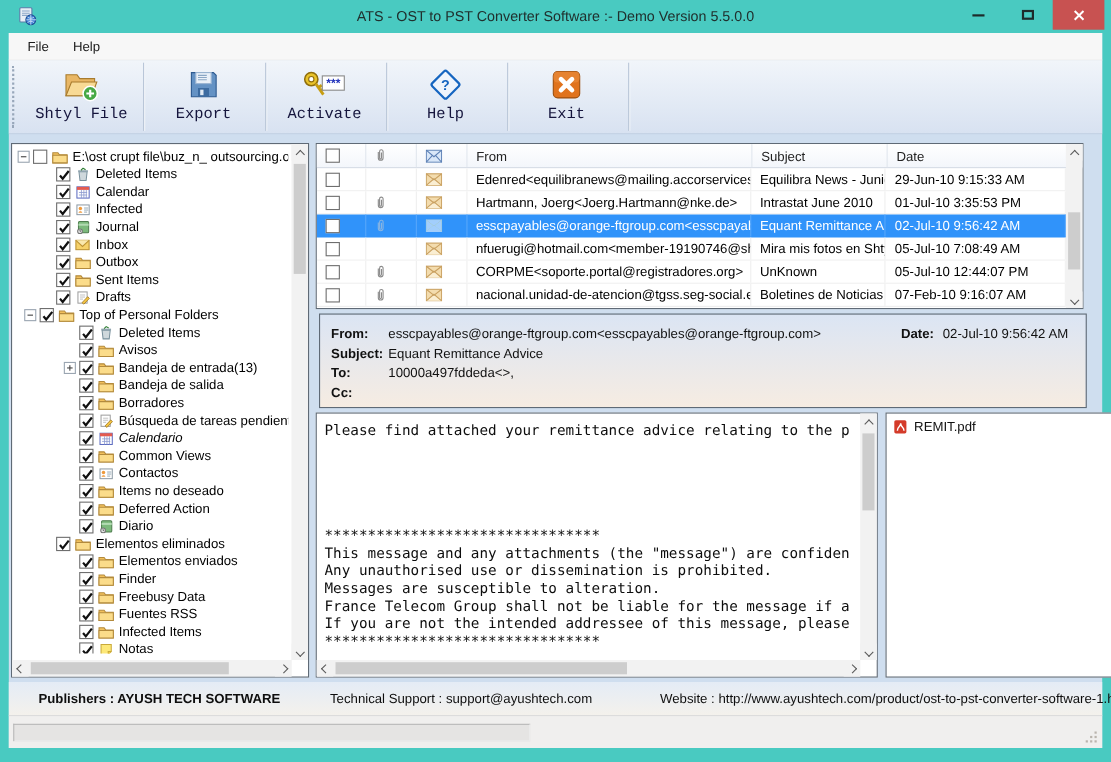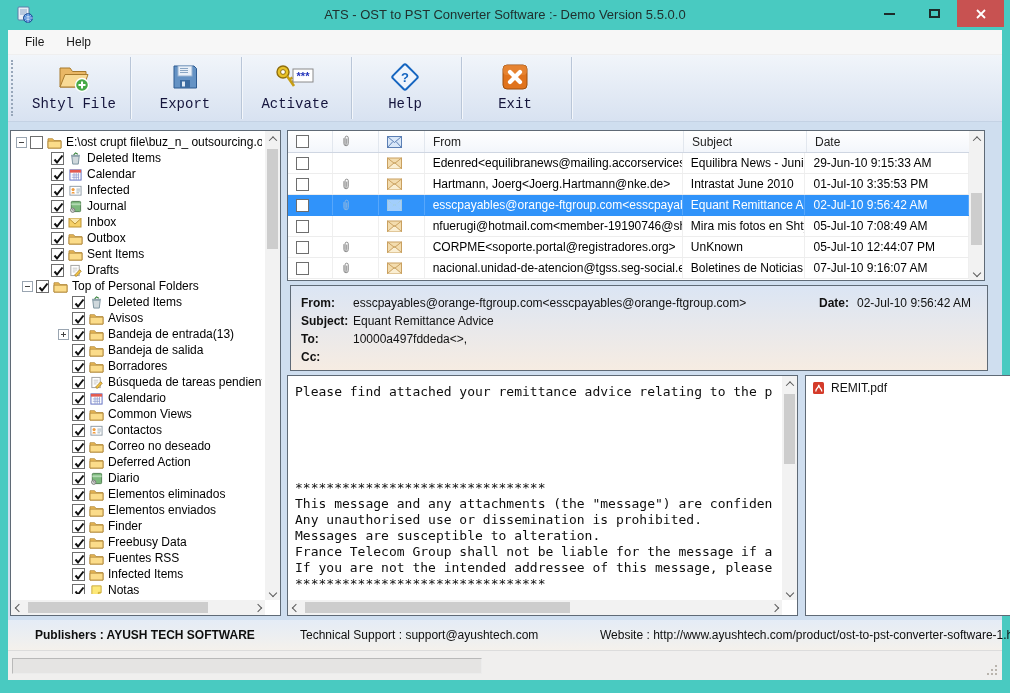--- a/index.html
+++ b/index.html
@@ -472,21 +472,21 @@
             <span style="display: inline-flex; align-items: center;">
               <svg width="13" height="13" viewBox="0 0 14 14">
                 <rect x="2" y="1.5" width="9" height="11" fill="#fff" stroke="#9e9e9e"></rect>
                 <path d="M4 4.5h5M4 6.5h5M4 8.5h3" stroke="#bdbdbd" stroke-width=".9"></path>
                 <path d="M6 12 L11.5 6.2 L13.2 7.8 L7.8 13.5z" fill="#f5c542" stroke="#a1781f" stroke-width=".8"></path>
               </svg>
             </span>
           </span>
           <span class="tree-label">Búsqueda de tareas pendientes</span>
         </div>
-        <div class="tree-row" style="padding-left: 46px;">
+        <div class="tree-row" style="padding-left: 46px; font-style: italic;">
           <span class="exp-spacer"></span>
           <span class="cbx">
             <svg width="13" height="13" viewBox="0 0 13 13">
               <path d="M2.5 6.5 L5 9.5 L10.5 2.5" fill="none" stroke="#111" stroke-width="2"></path>
             </svg>
           </span>
           <span class="ticon14">
             <span style="display: inline-flex; align-items: center;">
               <svg width="13" height="13" viewBox="0 0 14 14">
                 <rect x="1" y="2" width="12" height="11" fill="#fff" stroke="#5c6bc0"></rect>
@@ -541,21 +541,21 @@
             </svg>
           </span>
           <span class="ticon14">
             <span style="display: inline-flex; align-items: center;">
               <svg width="15" height="13" viewBox="0 0 16 14">
                 <path d="M1 3 h5 l1.5 2 H15 v8 H1z" fill="#f2c05c" stroke="#b38a3c"></path>
                 <path d="M1 5.5 h14 v7.5 H1z" fill="#fbdc8a" stroke="#b38a3c"></path>
               </svg>
             </span>
           </span>
-          <span class="tree-label">Correo no deseado</span>
+          <span class="tree-label">Items no deseado</span>
         </div>
         <div class="tree-row" style="padding-left: 46px;">
           <span class="exp-spacer"></span>
           <span class="cbx">
             <svg width="13" height="13" viewBox="0 0 13 13">
               <path d="M2.5 6.5 L5 9.5 L10.5 2.5" fill="none" stroke="#111" stroke-width="2"></path>
             </svg>
           </span>
           <span class="ticon14">
             <span style="display: inline-flex; align-items: center;">
@@ -579,21 +579,21 @@
               <svg width="13" height="13" viewBox="0 0 14 14">
                 <rect x="2.5" y="1.5" width="10" height="11" rx="1" fill="#7cb97c" stroke="#4e7d4e"></rect>
                 <rect x="2.5" y="3.6" width="10" height="2" fill="#b2dab2"></rect>
                 <circle cx="4" cy="11" r="2.3" fill="#e3e3e3" stroke="#757575"></circle>
                 <path d="M4 9.8v1.2h1" stroke="#555" stroke-width=".8" fill="none"></path>
               </svg>
             </span>
           </span>
           <span class="tree-label">Diario</span>
         </div>
-        <div class="tree-row" style="padding-left: 46px;">
+        <div class="tree-row" style="padding-left: 25px;">
           <span class="exp-spacer"></span>
           <span class="cbx">
             <svg width="13" height="13" viewBox="0 0 13 13">
               <path d="M2.5 6.5 L5 9.5 L10.5 2.5" fill="none" stroke="#111" stroke-width="2"></path>
             </svg>
           </span>
           <span class="ticon14">
             <span style="display: inline-flex; align-items: center;">
               <svg width="15" height="13" viewBox="0 0 16 14">
                 <path d="M1 3 h5 l1.5 2 H15 v8 H1z" fill="#f2c05c" stroke="#b38a3c"></path>
@@ -880,21 +880,21 @@
             <span class="ic" style="display: inline-flex; align-items: center;">
               <svg width="15" height="12" viewBox="0 0 15 12">
                 <rect x=".5" y="1" width="14" height="10.5" fill="#f3dcae" stroke="#c9a060"></rect>
                 <path d="M.5 11.5 L7.5 5.5 L14.5 11.5" fill="#faeed2" stroke="#c9a060"></path>
                 <path d="M.5 1 L7.5 6.5 L14.5 1" fill="none" stroke="#c9a060"></path>
               </svg>
             </span>
           </div>
           <div class="mr-cell" style="width: 259px;">nacional.unidad-de-atencion@tgss.seg-social.es&lt;n...</div>
           <div class="mr-cell" style="width: 123px;">Boletines de Noticias ...</div>
-          <div class="mr-cell" style="width: 164px;">07-Jul-10 9:16:07 AM</div>
+          <div class="mr-cell" style="width: 164px;">07-Feb-10 9:16:07 AM</div>
         </div>
       </div>
     <div class="sb-v" style="right:0;top:0;height:149px;">
       <div class="sb-btn" style="top:0;">
           <span class="chev up"></span>
         </div>
       <div class="sb-thumb-v" style="top:62px;height:52px;"></div>
       <div class="sb-btn" style="bottom:0;">
           <span class="chev down"></span>
         </div>

